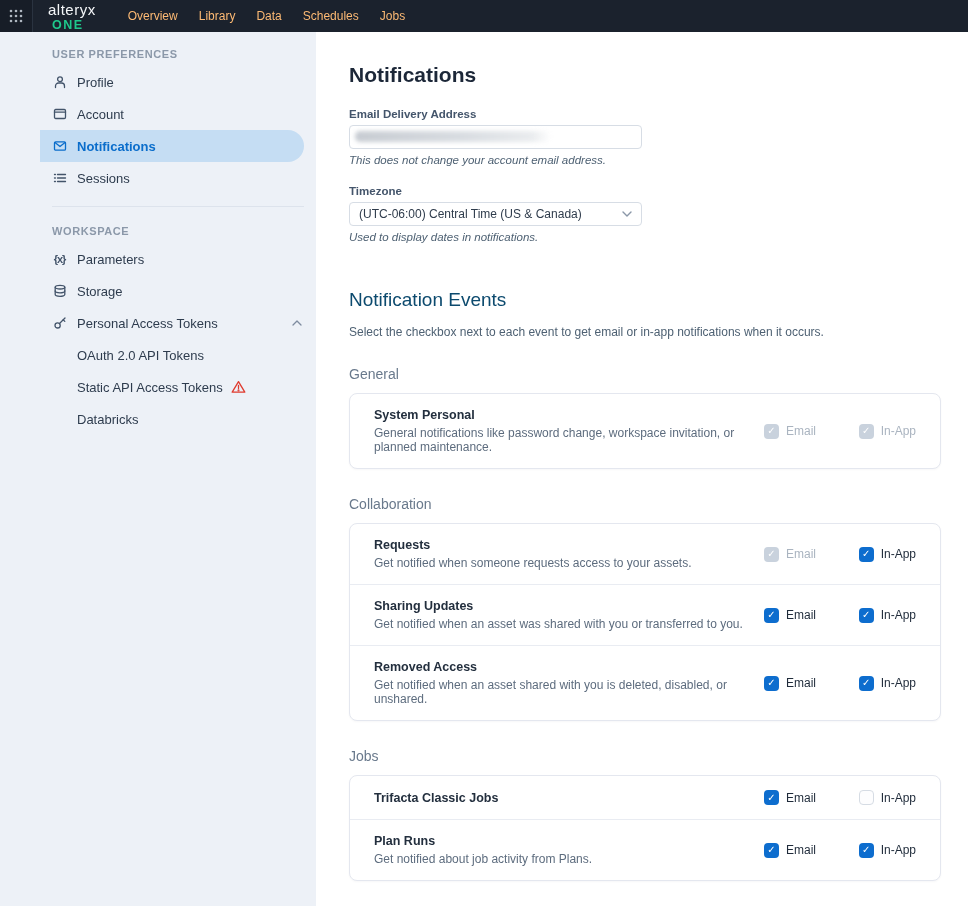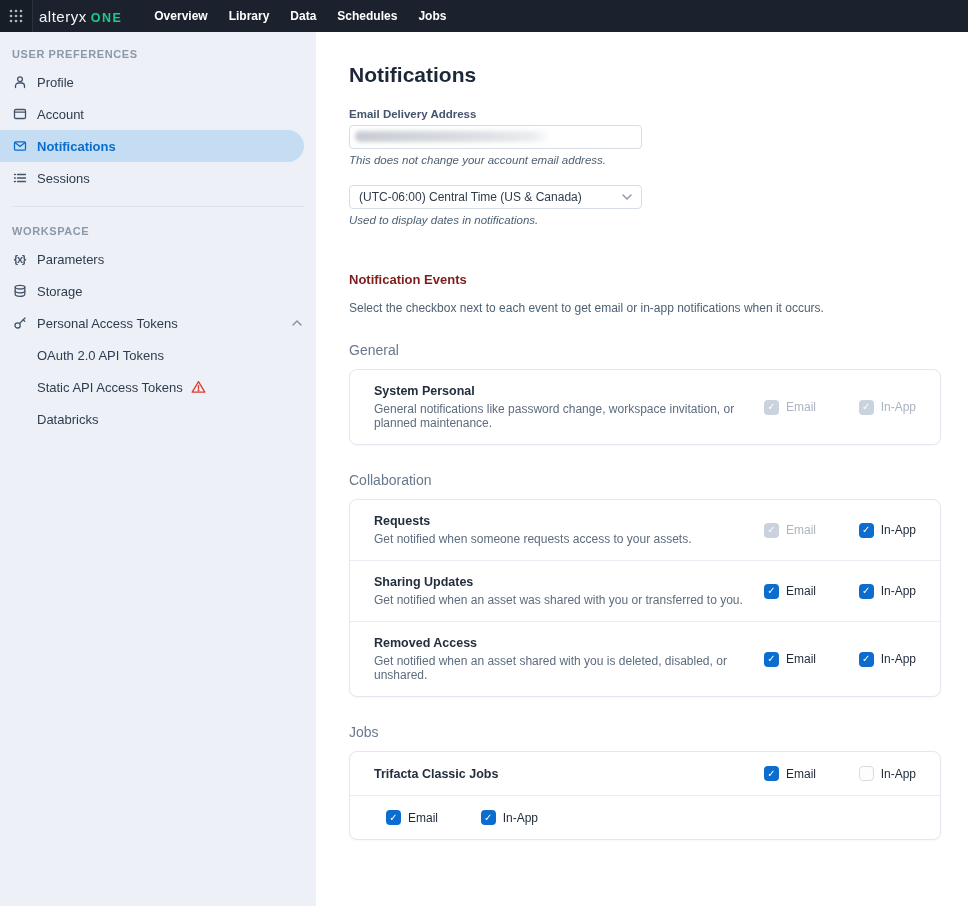--- a/index.html
+++ b/index.html
@@ -11,32 +11,32 @@
   }
 
   
   .topbar {
     height: 32px; background: #1b222d; display: flex; align-items: center;
   }
   .grid-tile {
     width: 33px; height: 32px; display: flex; align-items: center; justify-content: center;
     background: #171d27; border-right: 1px solid #2a3340; cursor: pointer;
   }
-  .logo { display: flex; align-items: flex-end; margin-left: 6px; cursor: pointer; }
+  .logo { display: flex; align-items: flex-start; margin-left: 15px; cursor: pointer; flex-direction: column; }
   .logo-brand { color: #f4f6f8; font-size: 15px; font-weight: 400; letter-spacing: 0.5px; }
   .logo-suffix { color: #1ec98c; font-size: 12.5px; font-weight: 700; letter-spacing: 1.5px; margin-left: 4px; }
   .topnav { display: flex; margin-left: 32px; }
   .nav-item {
-    color: #ffffff; font-size: 12px; font-weight: 700; margin-right: 21px; cursor: pointer;
+    color: #fdba74; font-size: 12px; font-weight: 400; margin-right: 21px; cursor: pointer;
   }
 
   
   .shell { display: flex; height: 874px; }
   .sidebar {
-    width: 316px; min-width: 316px; background: #edf1f7; padding-top: 8px; height: 100%;
+    width: 316px; min-width: 316px; background: #edf1f7; padding-top: 8px; height: 100%; padding-left: 40px;
   }
   .main { flex: 1; background: #ffffff; padding: 0 0 0 33px; }
 
   
   .side-section-title {
     font-size: 11px; font-weight: 700; letter-spacing: 0.6px; color: #8b98a9;
     padding: 8px 0 6px 12px;
   }
   .side-item {
     height: 32px; display: flex; align-items: center; padding: 0 14px 0 12px;
@@ -71,21 +71,21 @@
     border-radius: 5px; filter: blur(2px); opacity: 0.8;
   }
   .field-helper { font-size: 11.5px; color: #4e6173; margin-top: 5px; font-style: italic; }
   .select-input {
     width: 293px; height: 24px; border: 1px solid #d7dde5; border-radius: 4px;
     background: #fff; display: flex; align-items: center; justify-content: space-between;
     padding: 8px 9px; font-size: 12px; color: #2f3c4c; cursor: pointer;
   }
   .select-input .caret { color: #8a97a8; display: inline-flex; }
 
-  .events-title { font-size: 13px; font-weight: 700; color: #7f1d1d; margin-top: 46px; }
+  .events-title { font-size: 19px; font-weight: 400; color: #0c4a6e; margin-top: 46px; }
   .events-desc { font-size: 12px; color: #4e6173; margin-top: 14px; }
 
   .group-heading { font-size: 14px; color: #69798c; margin-top: 27px; }
   .event-card {
     width: 592px; border: 1px solid #e4e7ef; border-radius: 8px; background: #fff;
     margin-top: 11px; box-shadow: 0 1px 2px rgba(40,52,72,0.04); overflow: hidden;
   }
   .event-row {
     display: flex; align-items: center; justify-content: space-between;
     padding: 14px 24px;
@@ -242,20 +242,21 @@
 
     <div class="field">
       <div class="field-label">Email Delivery Address</div>
       <div class="text-input">
         <div class="redacted"></div>
       </div>
       <div class="field-helper">This does not change your account email address.</div>
     </div>
 
     <div class="field" style="margin-top:19px;">
+      <div class="field-label">Timezone</div>
       <div class="select-input">
         <span>(UTC-06:00) Central Time (US &amp; Canada)</span>
         <span class="caret">
           <svg width="10" height="6" viewBox="0 0 10 6">
               <polyline points="1,1 5,5 9,1" fill="none" stroke="currentColor" stroke-width="1.4" stroke-linecap="round" stroke-linejoin="round"></polyline>
             </svg>
         </span>
       </div>
       <div class="field-helper">Used to display dates in notifications.</div>
     </div>
@@ -345,20 +346,24 @@
                 <span class="cb checked">✓</span>
                 <span class="cb-label">Email</span>
               </span>
               <span class="cb-wrap">
                 <span class="cb unchecked"></span>
                 <span class="cb-label">In-App</span>
               </span>
             </div>
           </div>
           <div class="event-row">
+            <div class="event-texts">
+              <div class="event-name">Plan Runs</div>
+              <div class="event-desc">Get notified about job activity from Plans.</div>
+            </div>
             <div class="event-controls">
               <span class="cb-wrap">
                 <span class="cb checked">✓</span>
                 <span class="cb-label">Email</span>
               </span>
               <span class="cb-wrap">
                 <span class="cb checked">✓</span>
                 <span class="cb-label">In-App</span>
               </span>
             </div>

